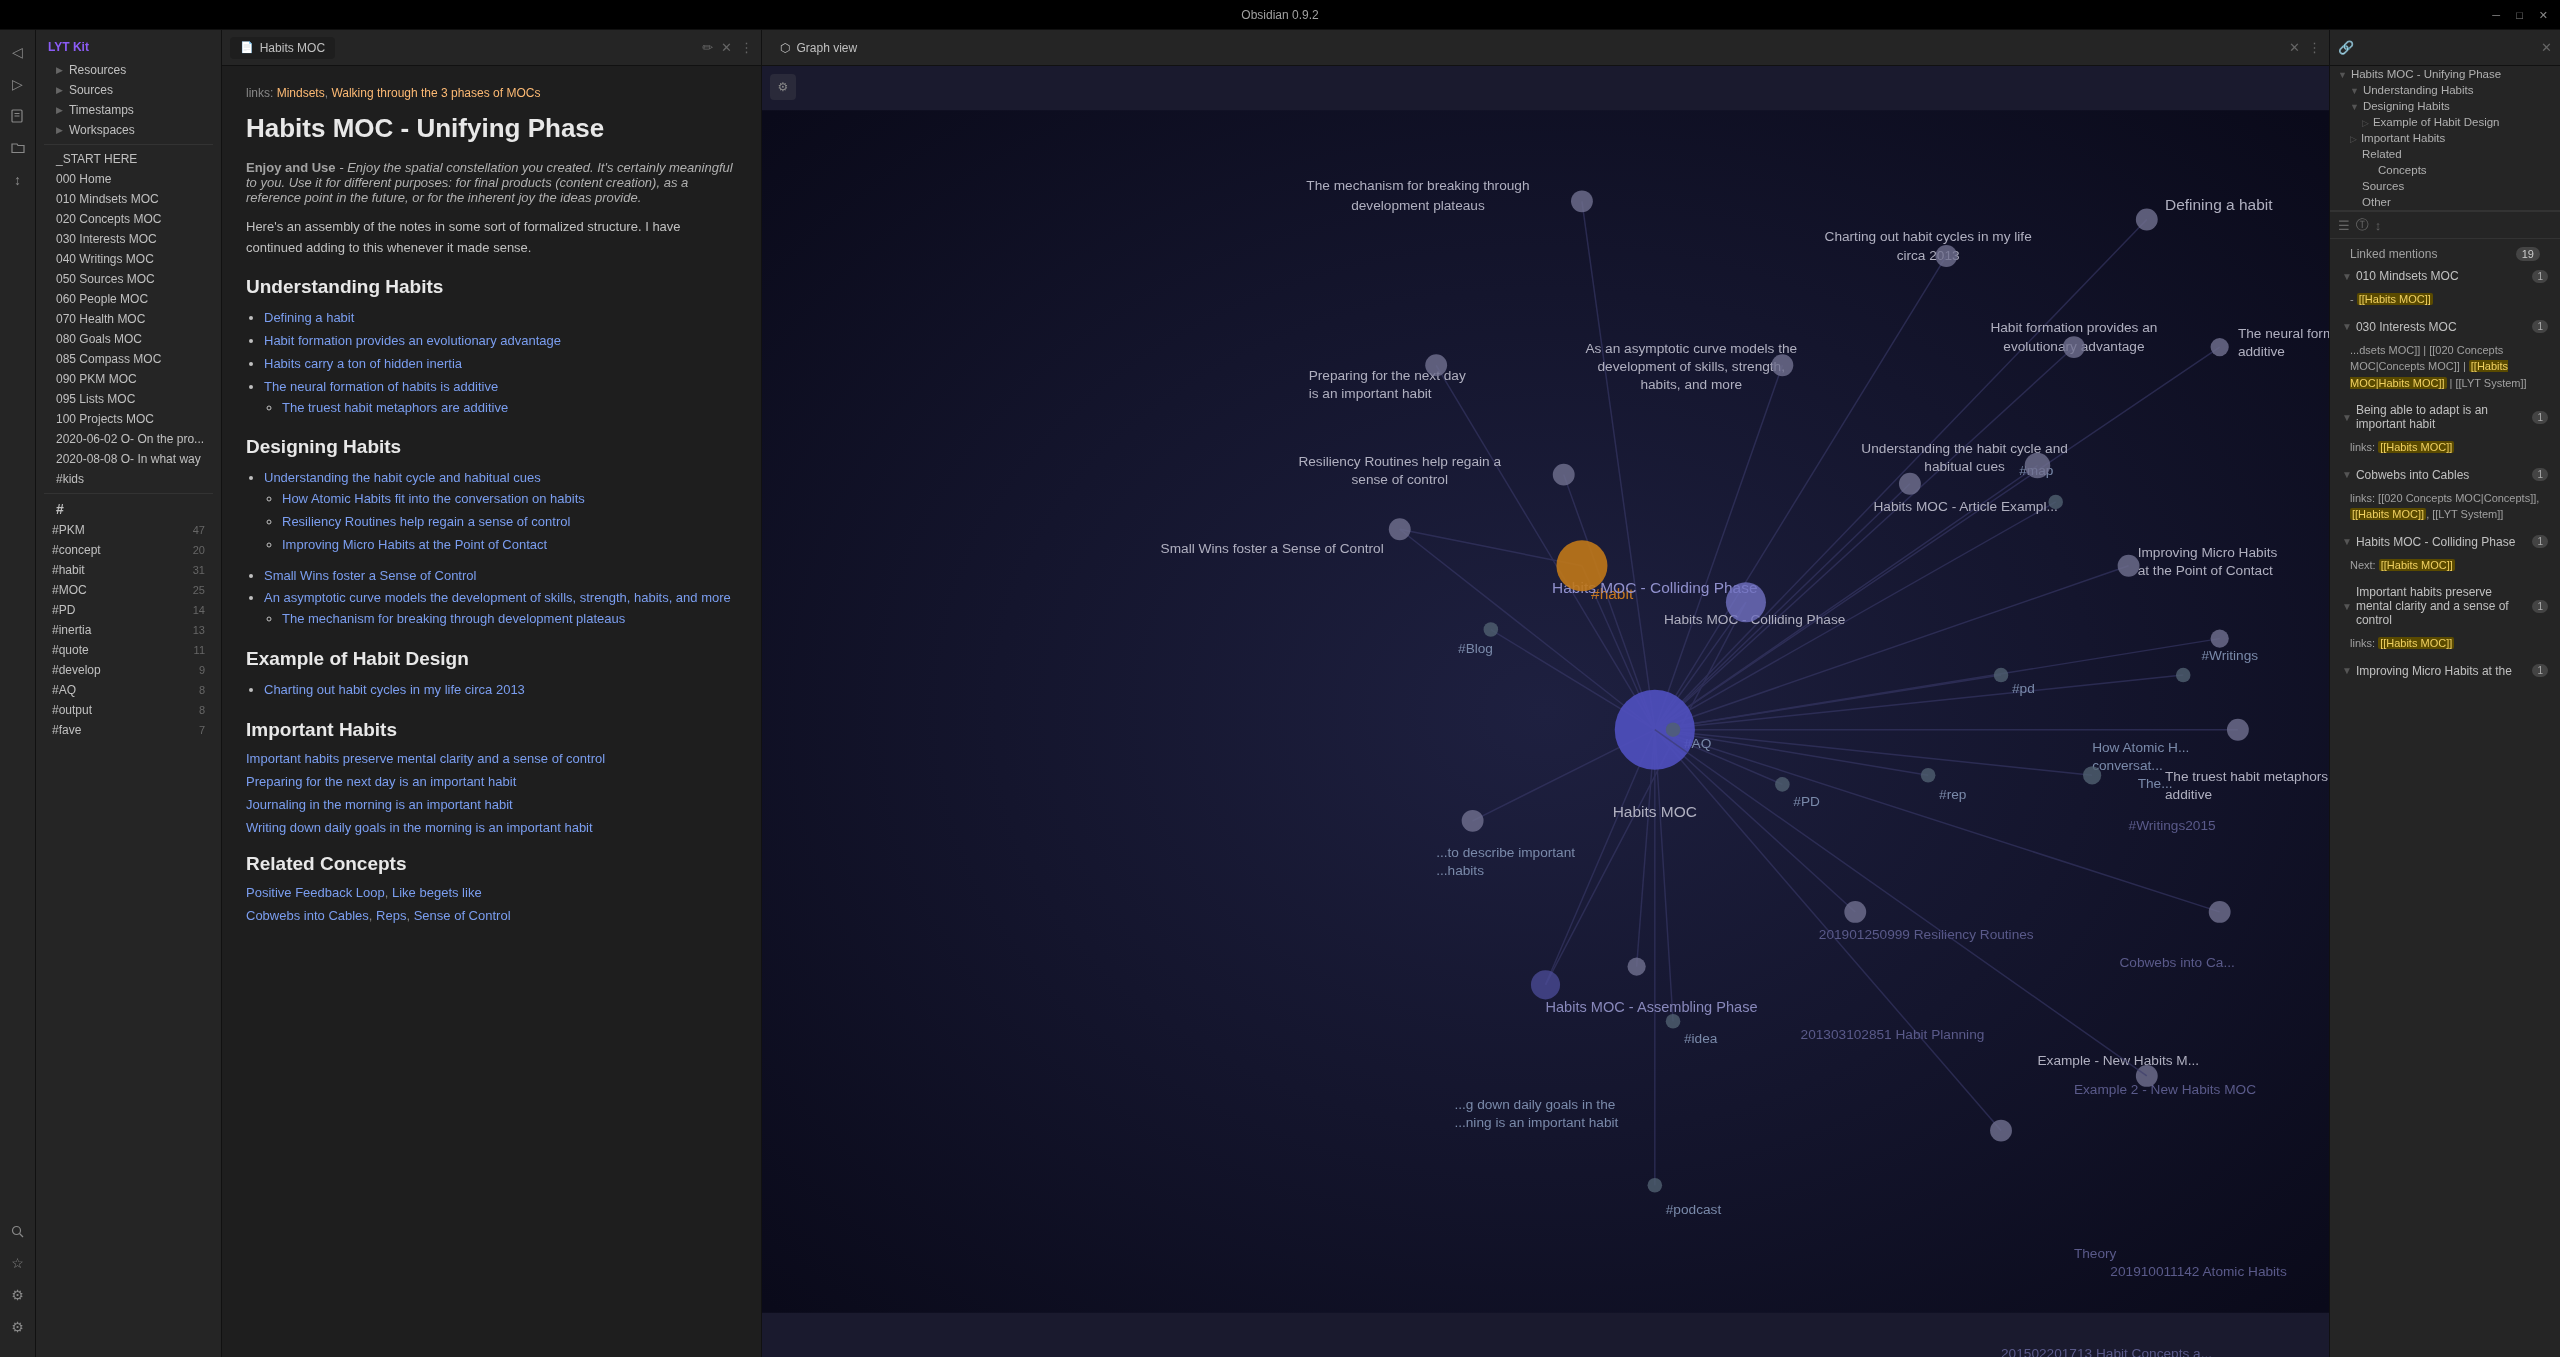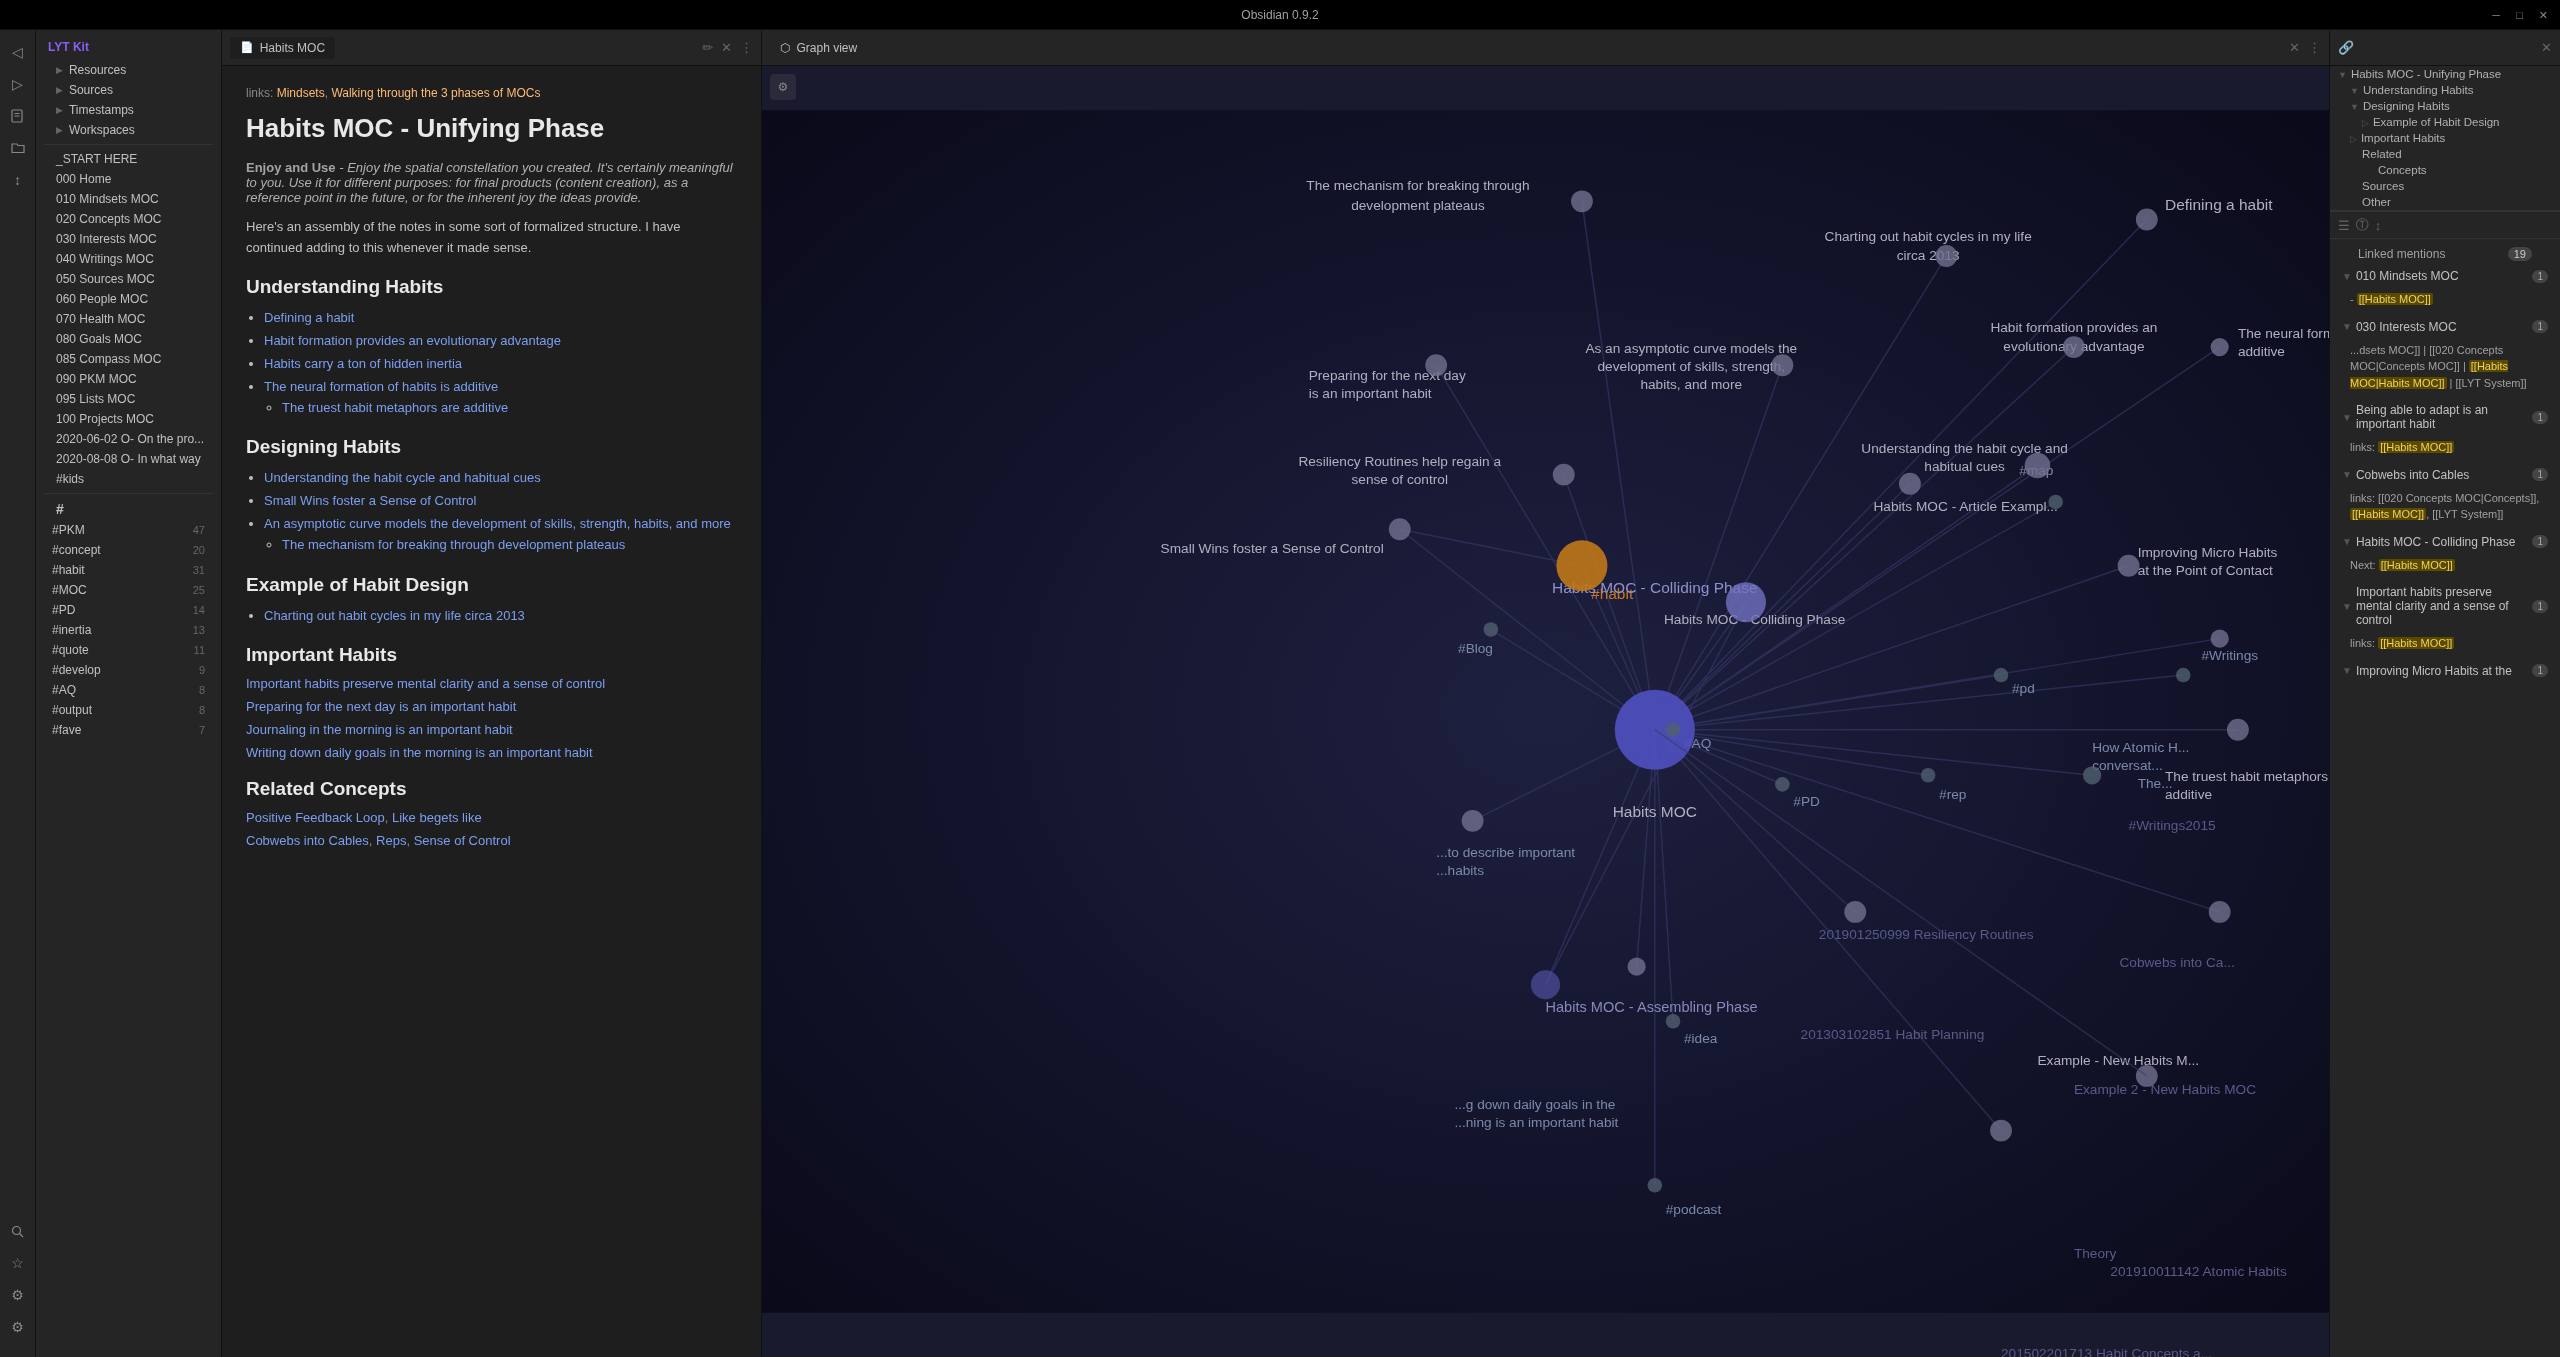--- a/index.html
+++ b/index.html
@@ -323,21 +323,21 @@
       overflow-y: auto;
       max-height: 270px;
     }
 
     .linked-mentions-pane {
       flex: 1;
       overflow-y: auto;
       padding: 0;
     }
     .linked-mentions-header {
-      padding: 8px 28px 4px;
+      padding: 8px 20px 4px;
       display: flex;
       align-items: center;
       justify-content: space-between;
       font-size: 12px;
       color: #a0a0a0;
     }
     .linked-mentions-header .count {
       background: #444;
       border-radius: 8px;
       padding: 1px 6px;
@@ -606,20 +606,25 @@
           <li><a href="#">The neural formation of habits is additive</a>
             <ul class="sub-ul editor-ul">
               <li><a href="#">The truest habit metaphors are additive</a></li>
             </ul>
           </li>
         </ul>
 
         <div class="editor-h2">Designing Habits</div>
         <ul class="editor-ul">
           <li><a href="#">Understanding the habit cycle and habitual cues</a>
+            <ul class="sub-ul editor-ul">
+              <li><a href="#">How Atomic Habits fit into the conversation on habits</a></li>
+              <li><a href="#">Resiliency Routines help regain a sense of control</a></li>
+              <li><a href="#">Improving Micro Habits at the Point of Contact</a></li>
+            </ul>
           </li>
           <li><a href="#">Small Wins foster a Sense of Control</a></li>
           <li><a href="#">An asymptotic curve models the development of skills, strength, habits, and more</a>
             <ul class="sub-ul editor-ul">
               <li><a href="#">The mechanism for breaking through development plateaus</a></li>
             </ul>
           </li>
         </ul>
 
         <div class="editor-h2">Example of Habit Design</div>

